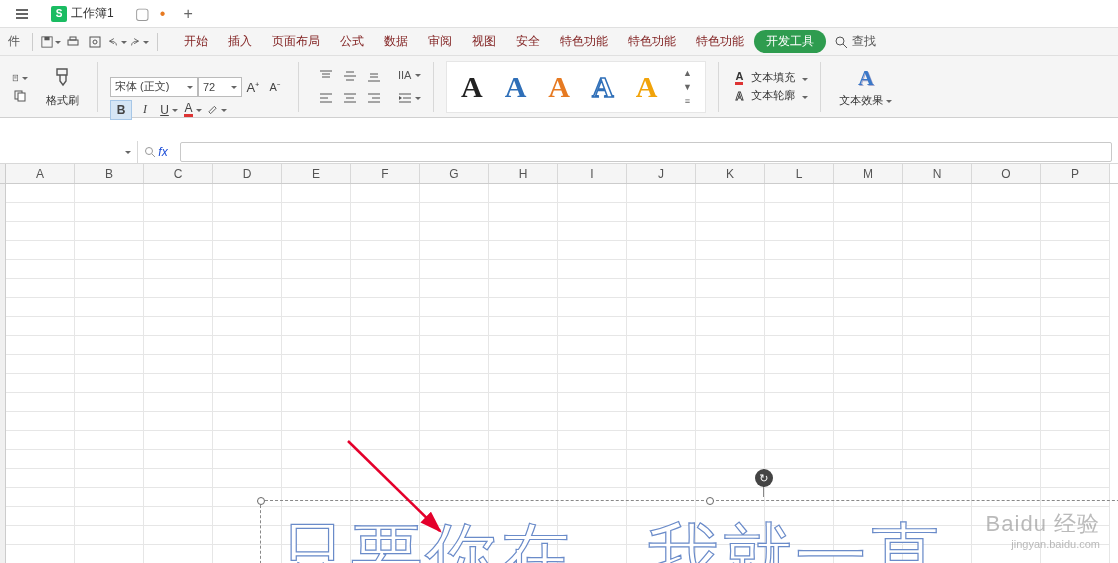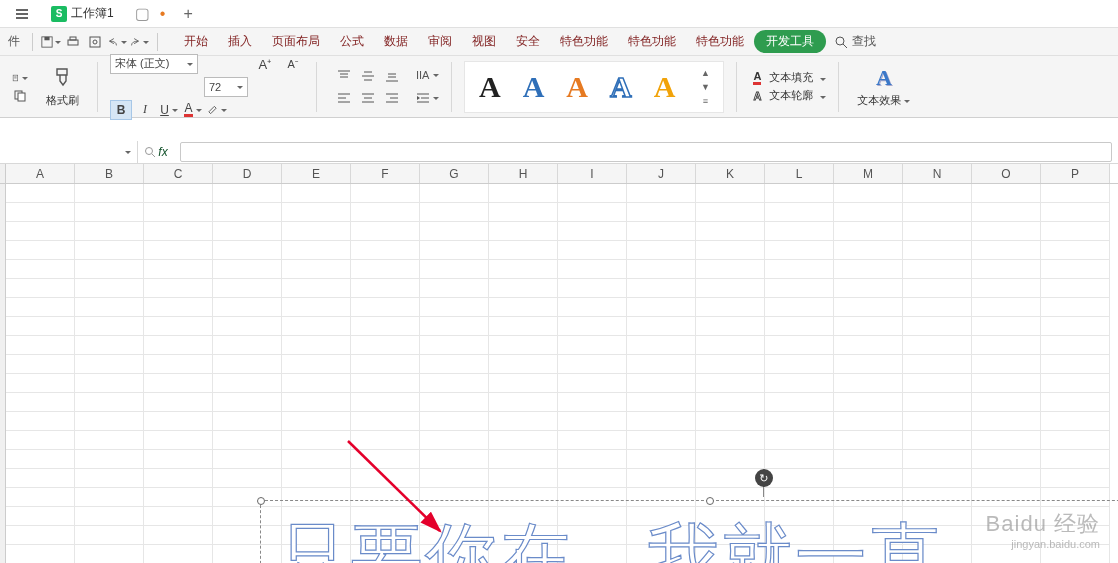--- a/index.html
+++ b/index.html
@@ -18,21 +18,21 @@
     .tb-icon { width: 20px; height: 18px; display: flex; align-items: center; justify-content: center; cursor: pointer; color: #555; position: relative; }
     .tb-icon.dd::after { content: ''; border: 3px solid transparent; border-top-color: #666; margin-left: 2px; transform: translateY(2px); }
     .menu-tabs { display: flex; align-items: center; gap: 0; margin-left: 8px; }
     .menu-tab { font-size: 12px; color: #7f1d1d; padding: 4px 10px; cursor: pointer; white-space: nowrap; }
     .menu-tab.active { background: #2e9c4f; color: #fff; border-radius: 12px; padding: 3px 12px; }
     .search-area { display: flex; align-items: center; gap: 4px; margin-left: 6px; color: #555; font-size: 12px; cursor: pointer; }
 
     .ribbon { height: 62px; background: #f5f5f5; border-bottom: 1px solid #d0d0d0; display: flex; align-items: center; padding: 4px 12px; gap: 12px; }
     .ribbon .sep { width: 1px; height: 50px; background: #d8d8d8; }
     .rib-col { display: flex; flex-direction: column; gap: 3px; font-size: 11px; color: #444; }
-    .rib-group { display: flex; align-items: flex-start; gap: 6px; }
+    .rib-group { display: flex; align-items: flex-end; }
     .big-icon-btn { display: flex; flex-direction: column; align-items: center; gap: 2px; padding: 2px 6px; cursor: pointer; font-size: 11px; color: #333; }
     .big-icon-btn .bi { width: 26px; height: 26px; display: flex; align-items: center; justify-content: center; }
     .font-name { width: 88px; height: 20px; border: 1px solid #bbb; font-size: 11px; padding: 0 4px; background: #fff; display: flex; align-items: center; justify-content: space-between; cursor: pointer; }
     .font-size { width: 44px; height: 20px; border: twin; border: 1px solid #bbb; font-size: 11px; padding: 0 4px; background: #fff; display: flex; align-items: center; justify-content: space-between; cursor: pointer; margin-top: 23px; }
     .fmt-btns { display: flex; gap: 2px; align-items: center; }
     .fmt-btn { width: 22px; height: 20px; border: 1px solid transparent; background: transparent; display: flex; align-items: center; justify-content: center; cursor: pointer; font-size: 12px; color: #444; }
     .fmt-btn.active { border: 1px solid #a7c7e7; background: #d6e6f5; }
     .align-grid { display: grid; grid-template-columns: repeat(3, 22px); gap: 2px; }
     .align-btn { width: 22px; height: 20px; display: flex; align-items: center; justify-content: flex-end; cursor: pointer; color: #555; }
     .align-btn.extra { width: 28px; }
@@ -45,21 +45,21 @@
     .wa5 { color: #f1a30a; }
     .gallery-dd { width: 16px; display: flex; flex-direction: column; gap: 4px; margin-left: 4px; }
     .gallery-dd span { height: 10px; display: flex; align-items: center; justify-content: center; cursor: pointer; color: #666; font-size: 9px; }
     .text-effects { display: flex; flex-direction: column; gap: 2px; font-size: 11px; color: #333; }
     .te-row { display: flex; align-items: center; gap: 4px; cursor: pointer; }
     .te-row .ico { width: 16px; height: 16px; display: flex; align-items: center; justify-content: center; }
 
     .blank-row { height: 22px; background: #fff; }
     .name-box-row { height: 24px; background: #fff; border-bottom: 1px solid #d8d8d8; display: flex; align-items: center; }
     .name-box { width: 138px; height: 22px; border-right: 1px solid #d8d8d8; display: flex; align-items: center; padding: 0 6px; font-size: 12px; color: #999; justify-content: flex-end; }
-    .fx-icon { width: 36px; display: flex; align-items: center; justify-content: center; gap: 2px; color: #14532d; font-size: 12px; }
+    .fx-icon { width: 36px; display: flex; align-items: center; justify-content: center; gap: 2px; color: #1d4ed8; font-size: 12px; }
     .formula-bar { flex: 1; height: 20px; border: 1px solid #c9c9c9; margin: 0 6px; border-radius: 2px; background: #fff; }
 
     .sheet-area { position: relative; background: #fff; }
     .col-headers { height: 20px; display: flex; border-bottom: 1px solid #ccc; }
     .row-header-spacer { width: 6px; background: #f0f0f0; border-right: 1px solid #ccc; }
     .col-h { width: 69px; text-align: center; font-size: 12px; color: #555; border-right: 1px solid #d8d8d8; background: #f5f5f5; line-height: 20px; }
     .grid { position: relative; }
     .grid-row { height: 19px; display: flex; }
     .grid-row .row-pad { width: 6px; border-right: 1px solid #ccc; background: #f0f0f0; }
     .cell { width: 69px; height: 19px; border-right: 1px solid #e6e6e6; border-bottom: 1px solid #e6e6e6; }

